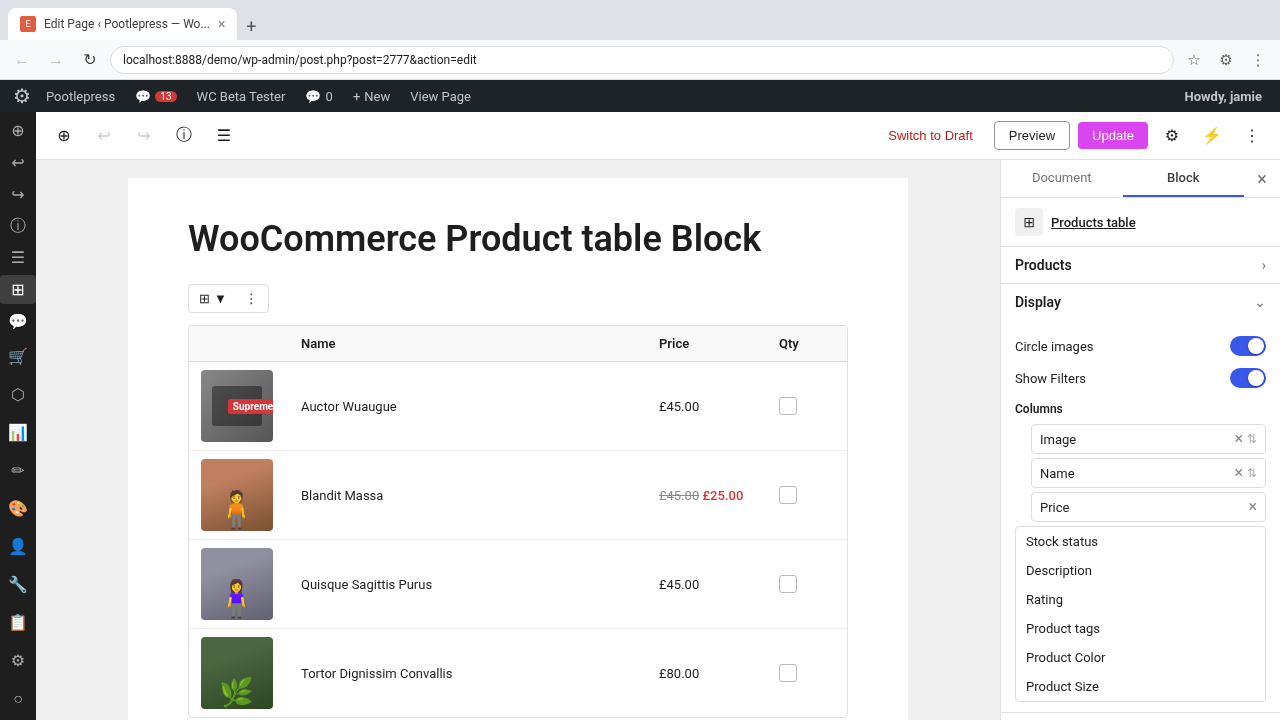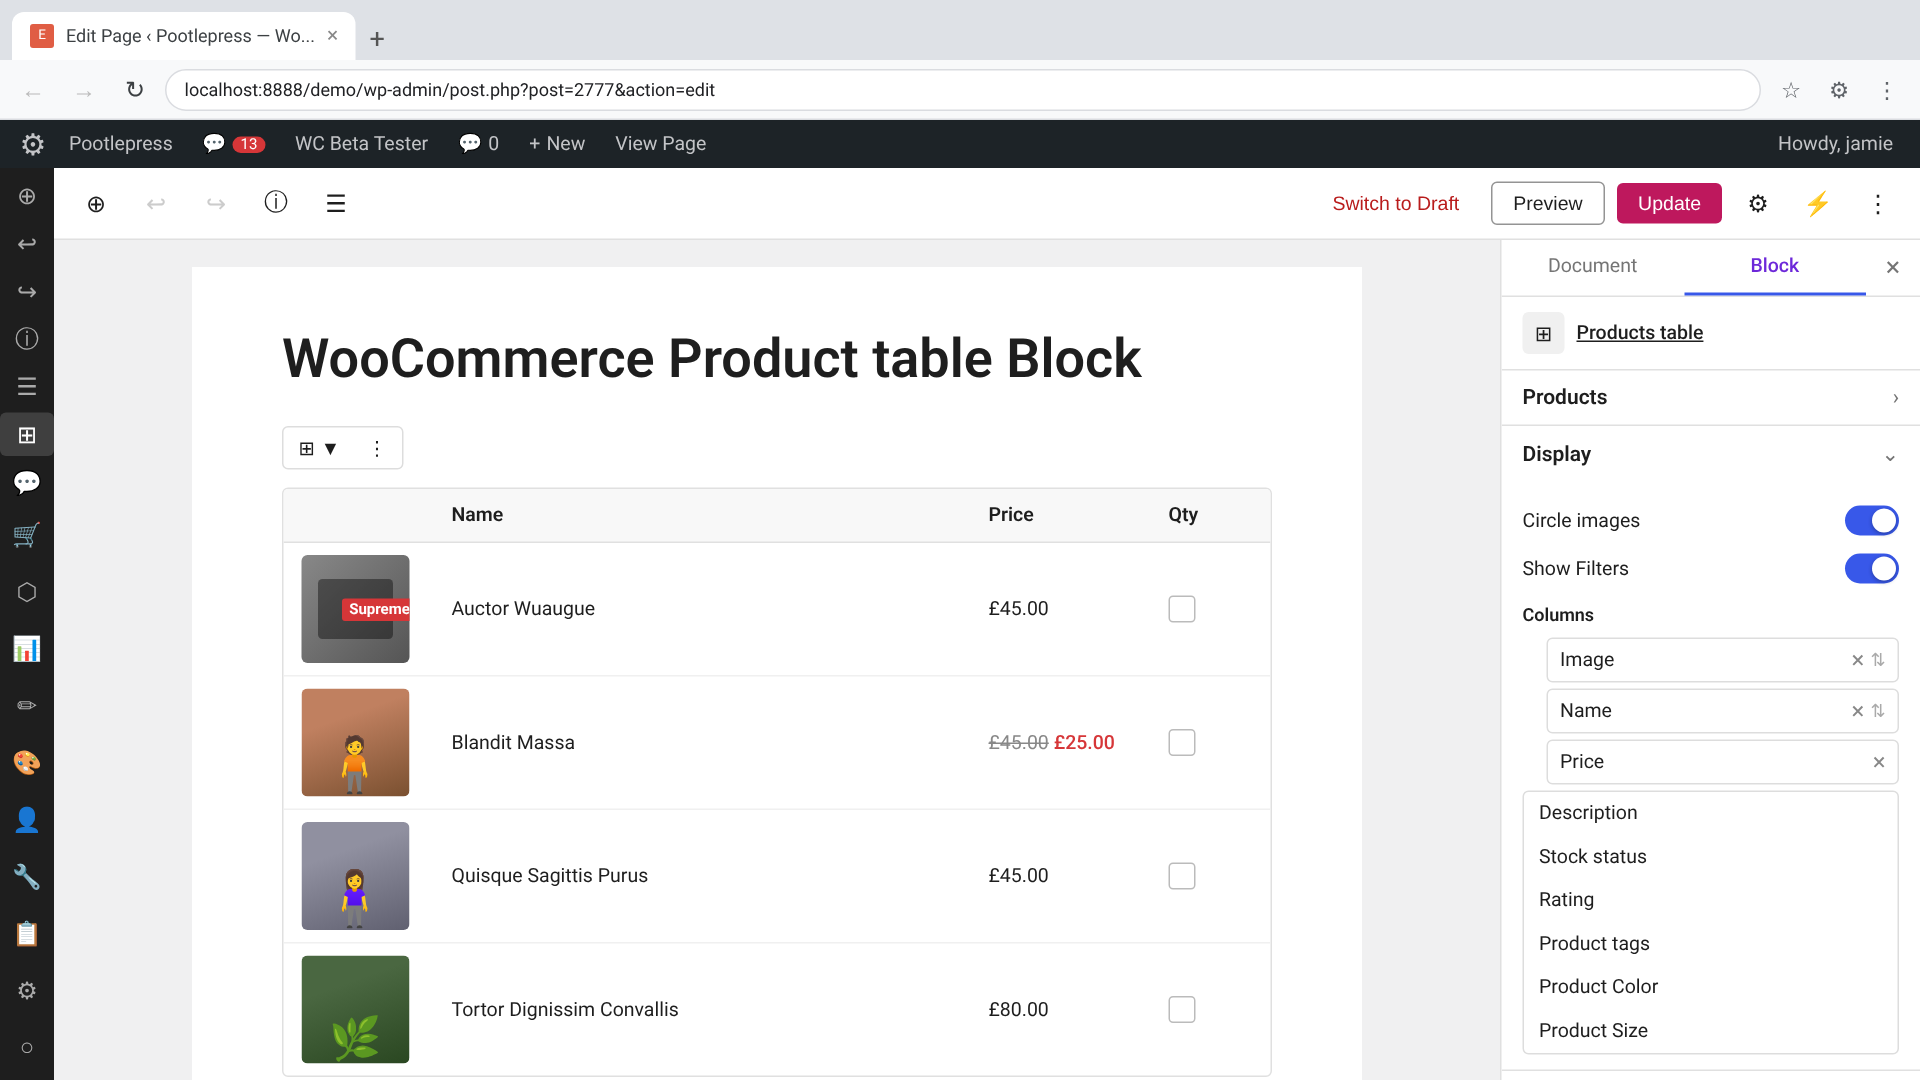--- a/index.html
+++ b/index.html
@@ -19,39 +19,39 @@
     .address-bar { flex: 1; background: #fff; border: 1px solid #dadce0; border-radius: 20px; height: 28px; display: flex; align-items: center; padding: 0 12px; font-size: 12px; color: #202124; }
     .browser-actions { display: flex; gap: 4px; }
     .browser-action-btn { width: 28px; height: 28px; display: flex; align-items: center; justify-content: center; color: #5f6368; cursor: pointer; font-size: 15px; }
 
     
     .wp-admin-bar { background: #1d2327; height: 32px; display: flex; align-items: center; padding: 0 8px; gap: 0; color: #c3c4c7; font-size: 13px; }
     .wp-admin-logo { width: 28px; height: 32px; display: flex; align-items: center; justify-content: center; color: #c3c4c7; font-size: 20px; }
     .admin-bar-item { padding: 0 10px; height: 32px; display: flex; align-items: center; gap: 4px; cursor: pointer; color: #c3c4c7; font-size: 13px; }
     .admin-bar-item .badge { background: #d63638; color: #fff; border-radius: 10px; padding: 0 5px; font-size: 10px; min-width: 16px; text-align: center; }
     .admin-bar-spacer { flex: 1; }
-    .admin-bar-right { display: flex; align-items: flex-start; gap: 0; }
+    .admin-bar-right { display: flex; align-items: flex-start; gap: 0; font-weight: bold; }
 
     
     .wp-layout { display: flex; height: calc(720px - 40px - 40px - 32px); }
 
     
     .left-toolbar { width: 36px; background: #1e1e1e; display: flex; flex-direction: column; align-items: center; padding: 4px 0; gap: 2px; }
     .toolbar-icon { width: 36px; height: 36px; display: flex; align-items: center; justify-content: center; color: #aaa; cursor: pointer; font-size: 16px; border-radius: 4px; }
     .toolbar-icon.active { color: #fff; background: rgba(255,255,255,0.15); }
 
     
     .editor-wrapper { flex: 1; display: flex; flex-direction: column; overflow: hidden; }
     .editor-topbar { background: #fff; height: 48px; display: flex; align-items: center; padding: 0 12px; gap: 8px; border-bottom: 1px solid #e0e0e0; }
     .topbar-btn { width: 32px; height: 32px; display: flex; align-items: center; justify-content: center; color: #1e1e1e; cursor: pointer; border-radius: 4px; font-size: 16px; }
     .topbar-btn.disabled { color: #ccc; cursor: default; }
     .topbar-spacer { flex: 1; }
     .switch-draft-btn { background: none; border: 1px solid transparent; padding: 6px 12px; border-radius: 4px; cursor: pointer; font-size: 13px; color: #b91c1c; }
     .preview-btn { background: none; border: 1px solid #949494; padding: 6px 14px; border-radius: 4px; cursor: pointer; font-size: 13px; color: #1e1e1e; }
-    .update-btn { background: #be185d; border: none; padding: 6px 14px; border-radius: 4px; cursor: pointer; font-size: 13px; color: #fff; font-weight: 500; }
+    .update-btn { background: #d946ef; border: none; padding: 6px 14px; border-radius: 4px; cursor: pointer; font-size: 13px; color: #fff; font-weight: 500; }
     .topbar-icon-btn { width: 32px; height: 32px; display: flex; align-items: center; justify-content: center; cursor: pointer; color: #1e1e1e; border-radius: 4px; font-size: 16px; }
 
     
     .editor-main { display: flex; flex: 1; overflow: hidden; }
     .editor-canvas { flex: 1; background: #f0f0f1; overflow: auto; padding: 18px 20px; }
     .canvas-content { background: #fff; max-width: 780px; margin: 0 auto; min-height: 500px; padding: 40px 60px; }
 
     .page-title { font-size: 36px; font-weight: 600; color: #1e1e1e; margin-bottom: 24px; }
 
     
@@ -67,21 +67,21 @@
     .td { padding: 8px 12px; font-size: 13px; color: #1e1e1e; }
     .img-placeholder { width: 72px; height: 72px; background: #ddd; border-radius: 4px; display: flex; align-items: center; justify-content: center; overflow: hidden; }
     .price-original { text-decoration: line-through; color: #888; }
     .price-sale { color: #d63638; font-weight: 500; }
     .qty-checkbox { width: 18px; height: 18px; border: 1px solid #bbb; border-radius: 3px; display: flex; align-items: center; justify-content: center; }
 
     
     .right-panel { width: 280px; background: #fff; border-left: 1px solid #e0e0e0; display: flex; flex-direction: column; overflow: hidden; }
     .panel-tabs { display: flex; border-bottom: 1px solid #e0e0e0; }
     .panel-tab { flex: 1; padding: 10px 0; text-align: center; font-size: 13px; cursor: pointer; color: #757575; border-bottom: 2px solid transparent; }
-    .panel-tab.active { color: #6d28d9; border-bottom-color: #3858e9; font-weight: 500; }
+    .panel-tab.active { color: #404040; border-bottom-color: #3858e9; font-weight: 500; }
     .panel-close { width: 36px; height: 36px; display: flex; align-items: center; justify-content: center; cursor: pointer; color: #757575; font-size: 18px; align-self: center; }
 
     .panel-body { flex: 1; overflow-y: auto; }
 
     
     .block-section { padding: 10px 14px; border-bottom: 1px solid #e0e0e0; display: flex; align-items: center; gap: 8px; }
     .block-icon { width: 28px; height: 28px; background: #f0f0f0; border-radius: 4px; display: flex; align-items: center; justify-content: center; font-size: 14px; }
     .block-section-title { font-size: 13px; font-weight: 500; color: #1e1e1e; text-decoration: underline; }
 
     
@@ -369,22 +369,22 @@
                     <span style="color:#aaa;font-size:12px;">⇅</span>
                   </div>
                 </div>
 
                 <div class="column-tag draggable">
                   <span>Price</span>
                   <span class="column-tag-remove">×</span>
                 </div>
 
                 <div class="dropdown-options">
+                  <div class="dropdown-option">Stock status</div>
                   <div class="dropdown-option">Description</div>
-                  <div class="dropdown-option">Stock status</div>
                   <div class="dropdown-option">Rating</div>
                   <div class="dropdown-option">Product tags</div>
                   <div class="dropdown-option">Product Color</div>
                   <div class="dropdown-option">Product Size</div>
                 </div>
               </div>
             </div>
           </div>
 
         </div>

